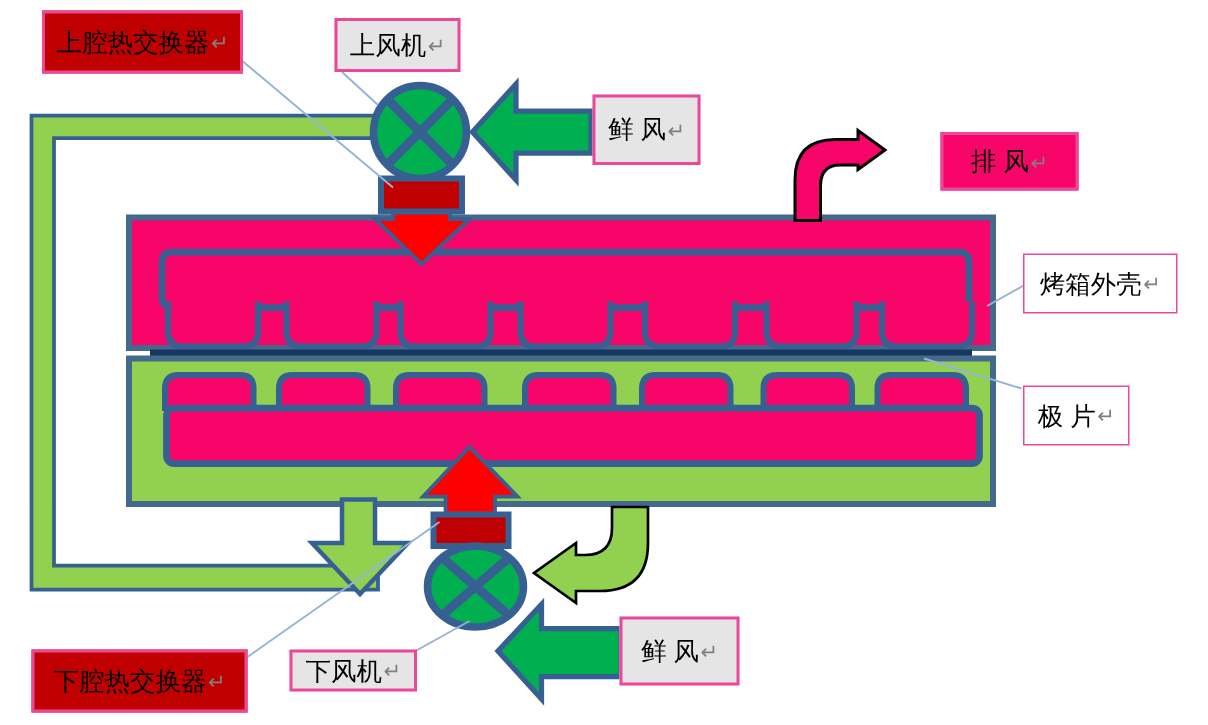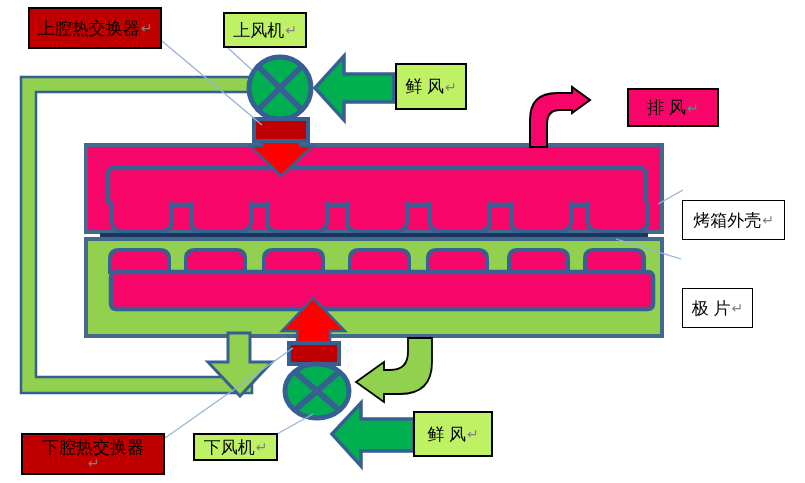--- a/index.html
+++ b/index.html
@@ -1,23 +1,23 @@
 <!DOCTYPE html>
 <html><head>
 <meta charset="utf-8">
 <style>
   html,body{margin:0;padding:0;background:#ffffff;}
   #stage{position:relative;width:805px;height:483px;background:#ffffff;overflow:hidden;
          font-family:"Liberation Sans","DejaVu Sans",sans-serif;}
   #shapes{position:absolute;left:0;top:0;}
   .lbl{position:absolute;box-sizing:border-box;display:flex;align-items:center;justify-content:center;
-       border:2px solid #000000;color:#000;font-size:17px;line-height:1;white-space:nowrap;}
-  .lbl.white{border-width:1.5px;background:#ffffff;margin-top:31px;}
+       border:2px solid #ec4899;color:#000;font-size:17px;line-height:1;white-space:nowrap;}
+  .lbl.white{border-width:1.5px;background:#ffffff;}
   .lbl.red{background:#C00000;}
-  .lbl.green{background:#bef264;}
+  .lbl.green{background:#e5e5e5;}
   .lbl.pink{background:#F8056A;}
   .ret{color:#808080;font-size:14px;margin-left:1px;}
 </style>
 </head>
 <body>
 
 <div id="stage">
 
   <svg id="shapes" width="805" height="483" viewBox="0 0 805 483">
 
@@ -110,21 +110,21 @@
   <div class="lbl white" style="left:682px;top:169px;width:103px;height:40px;">
     <span>烤箱外壳</span>
       <span class="ret">↵</span>
   </div>
 
   <div class="lbl white" style="left:682px;top:257px;width:71px;height:40px;">
     <span>极 片</span>
       <span class="ret">↵</span>
   </div>
 
-  <div class="lbl red" style="left:21px;top:433px;width:144px;height:42px;flex-direction:column;">
+  <div class="lbl red" style="left:21px;top:433px;width:144px;height:42px;">
     <span>下腔热交换器</span>
       <span class="ret">↵</span>
   </div>
 
   <div class="lbl green" style="left:193px;top:433px;width:85px;height:28px;">
     <span>下风机</span>
       <span class="ret">↵</span>
   </div>
 
   <div class="lbl green" style="left:413px;top:411px;width:80px;height:46px;">

